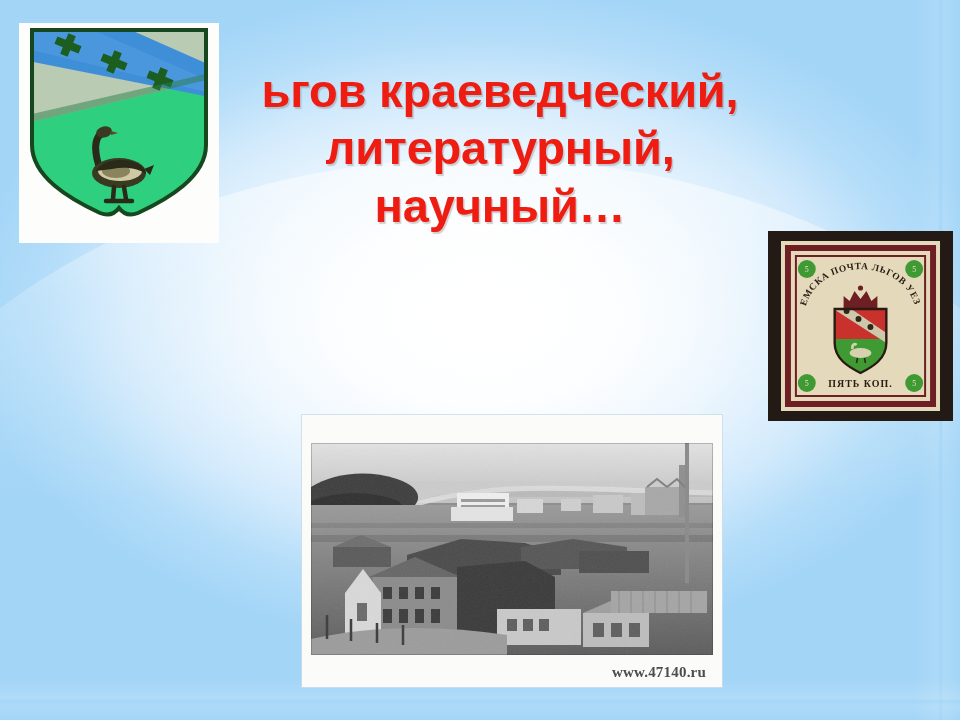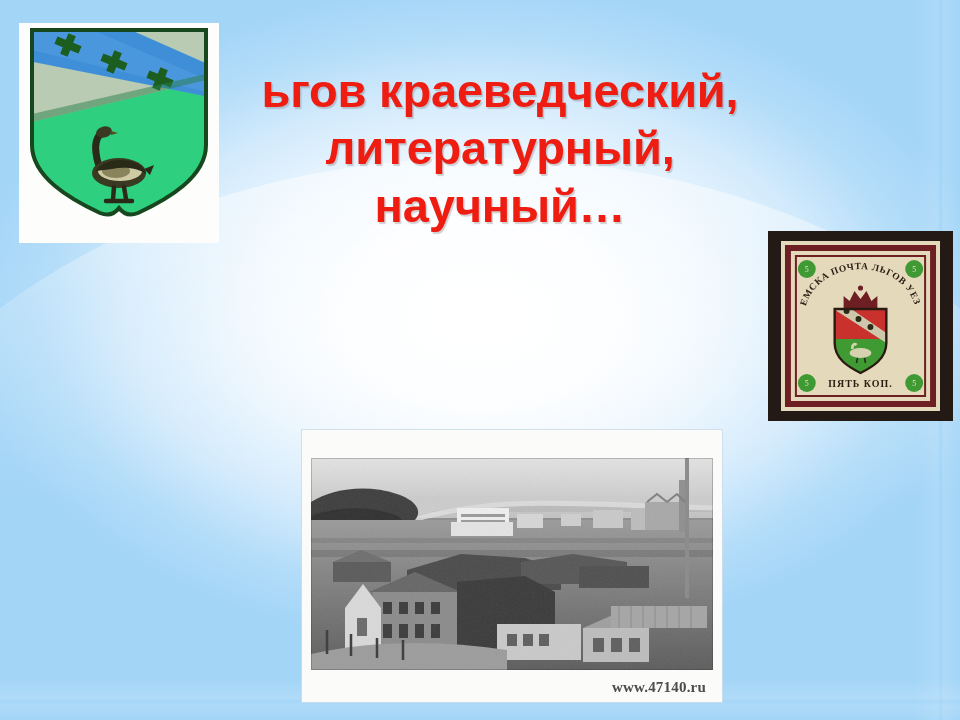--- a/index.html
+++ b/index.html
@@ -129,21 +129,21 @@
     top: 10px;
     right: 13px;
     bottom: 10px;
   }
   .stamp svg { display: block; width: 100%; height: 100%; }
 
   
   .photo {
     position: absolute;
     left: 302px;
-    top: 430px;
+    top: 415px;
     width: 420px;
     height: 272px;
     background: #fbfbf9;
     box-shadow: 0 0 0 1px rgba(205,220,232,0.85);
     z-index: 7;
   }
   .photo-img {
     position: absolute;
     left: 9px;
     top: 28px;

